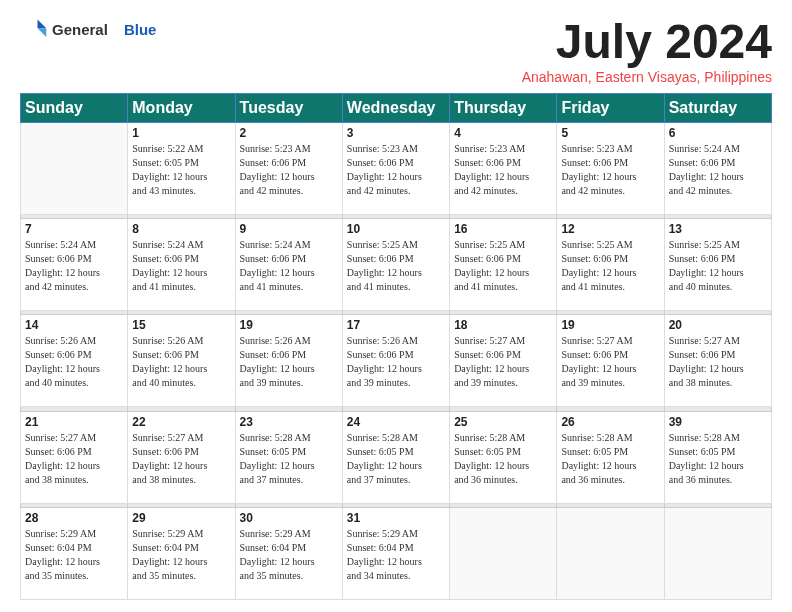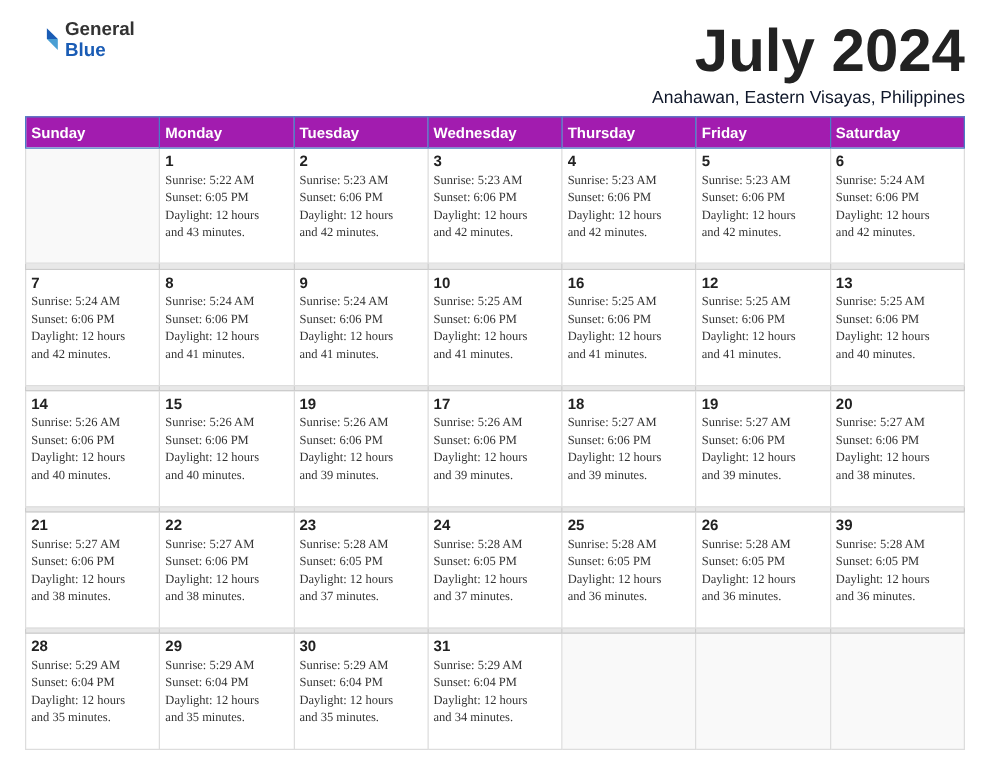--- a/index.html
+++ b/index.html
@@ -23,22 +23,23 @@
       align-items: flex-start;
       margin-bottom: 8px;
     }
     .logo {
       display: flex;
       align-items: center;
       gap: 4px;
     }
     .logo-text {
       display: flex;
-      flex-direction: column;
+      flex-direction: row;
       line-height: 1.1;
+      gap: 16px;
     }
     .logo-general {
       font-size: 15px;
       font-weight: bold;
       color: #333;
     }
     .logo-blue {
       font-size: 15px;
       font-weight: bold;
       color: #1a5cb5;
@@ -51,34 +52,34 @@
       text-align: right;
     }
     .main-title {
       font-size: 48px;
       font-weight: bold;
       color: #222;
       line-height: 1.1;
     }
     .subtitle {
       font-size: 14px;
-      color: #0f172a;
+      color: #ef4444;
       font-weight: normal;
     }
     .calendar {
       flex: 1;
       border: 1px solid #ccc;
       border-collapse: collapse;
       width: 100%;
       table-layout: fixed;
     }
     .calendar th {
-      background: #a21caf;
+      background: #0f766e;
       color: #fff;
-      font-size: 12px;
+      font-size: 16px;
       font-weight: bold;
       padding: 5px 4px;
       text-align: left;
       border: 1px solid #4a7ec5;
     }
     .calendar td {
       vertical-align: top;
       border: 1px solid #ddd;
       padding: 3px 4px;
       font-size: 10.5px;

